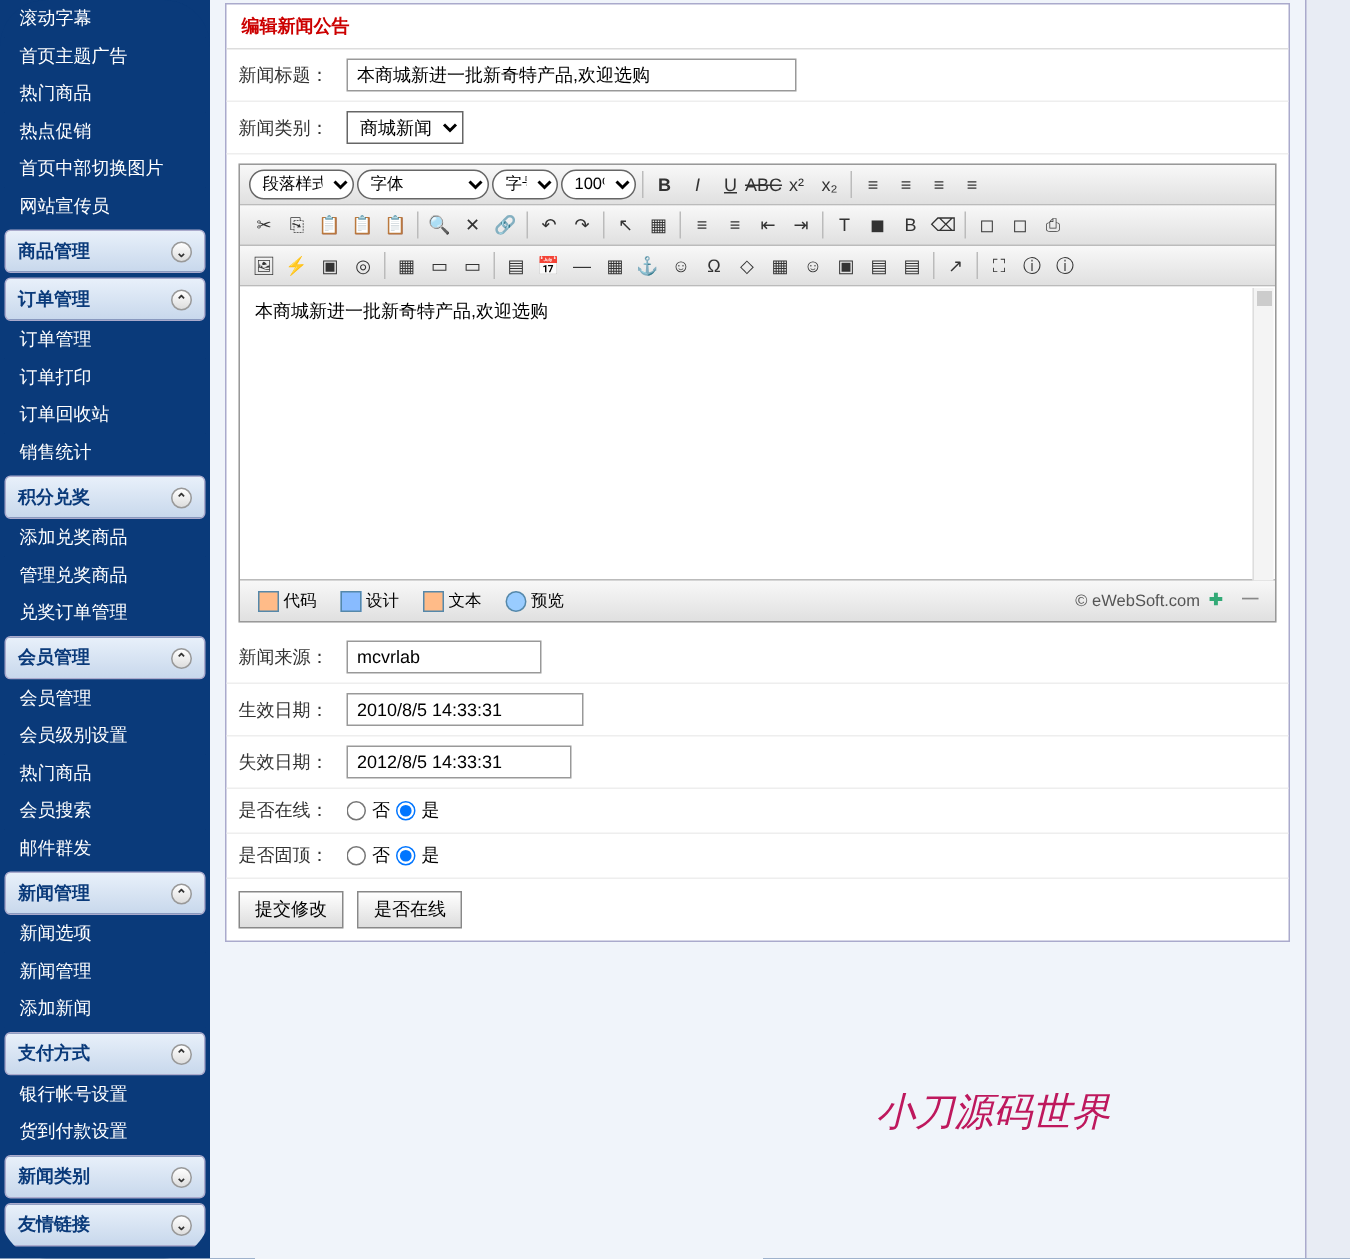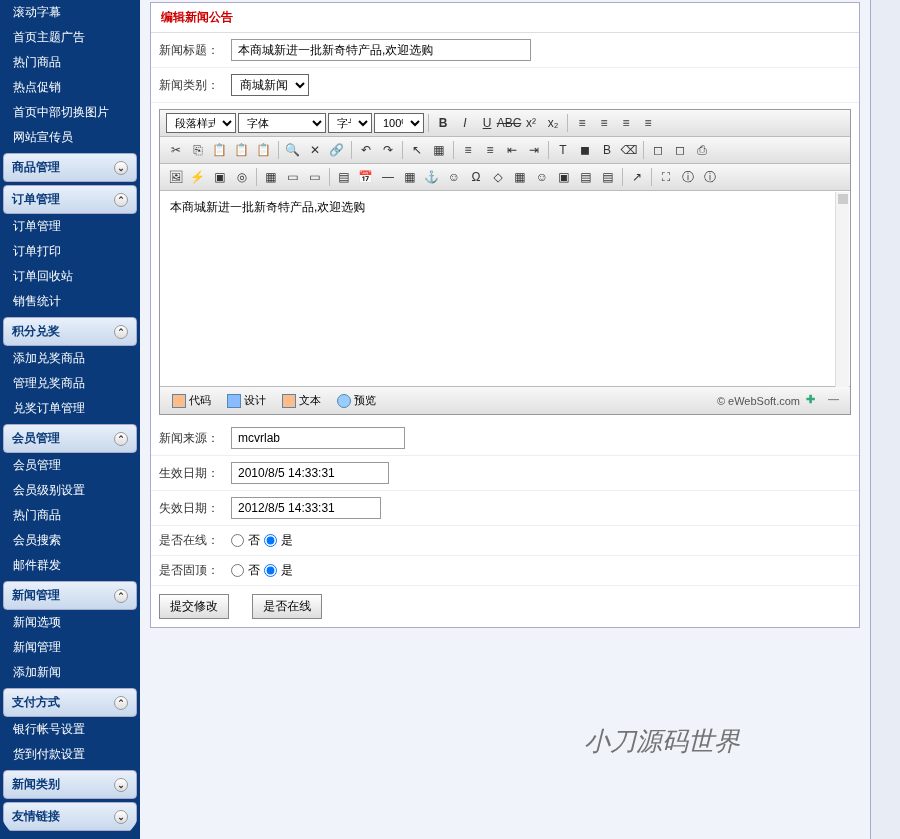--- a/index.html
+++ b/index.html
@@ -12,34 +12,34 @@
 .main { flex: 1; background: #f0f4fa; padding: 0 10px; position: relative; }
 .panel { background: #fff; border: 1px solid #aac; margin-top: 2px; }
 .panel-title { padding: 6px 10px; color: #c00; font-weight: bold; border-bottom: 1px solid #ddd; }
 .form-row { display: flex; align-items: center; padding: 6px 8px; border-bottom: 1px solid #eee; }
 .form-label { width: 72px; color: #333; }
 .text-input { border: 1px solid #999; padding: 3px 6px; font-size: 12px; }
 .wide-input { width: 300px; }
 select { border: 1px solid #666; padding: 2px 4px; font-size: 12px; background: #fff; }
 .editor-box { margin: 6px 8px; border: 1px solid #999; background: #e6e6e6; }
 .toolbar { display: flex; align-items: center; gap: 2px; padding: 3px 6px; background: linear-gradient(#f8f8f8,#e0e0e0); border-bottom: 1px solid #bbb; flex-wrap: wrap; }
-.tb-select { font-size: 11px; height: 20px; }
+.tb-select { font-size: 11px; height: 20px; border-radius: 10px; }
 .tb-btn { width: 20px; height: 20px; display: inline-flex; align-items: center; justify-content: center; cursor: pointer; font-size: 12px; color: #333; }
 .tb-sep { width: 1px; height: 18px; background: #bbb; margin: 0 2px; }
 .editor-content { background: #fff; min-height: 195px; padding: 8px 10px; font-size: 12px; }
 .editor-footer { display: flex; align-items: center; padding: 4px 6px; background: linear-gradient(#f8f8f8,#e0e0e0); border-top: 1px solid #bbb; font-size: 11px; }
 .mode-btn { display: flex; align-items: center; gap: 3px; padding: 2px 6px; cursor: pointer; margin-right: 4px; }
 .mode-icon { width: 14px; height: 14px; background: #8bf; border: 1px solid #58a; }
 .brand { margin-left: auto; color: #555; }
 .foot-icon { width: 16px; height: 16px; margin-left: 6px; color: #3a7; font-weight: bold; }
 .radio-group { display: flex; align-items: center; gap: 4px; }
 .btn-row { padding: 8px; }
-.btn { padding: 3px 10px; background: linear-gradient(#fff,#ddd); border: 1px solid #888; cursor: pointer; font-size: 12px; margin-right: 20px; }
+.btn { padding: 3px 10px; background: linear-gradient(#fff,#ddd); border: 1px solid #888; cursor: pointer; font-size: 12px; margin-right: 6px; }
 .watermark { position: absolute; top: 412px; left: 220px; color: #bbb; font-size: 22px; font-style: italic; pointer-events: none; }
-.watermark2 { position: absolute; bottom: 80px; right: 130px; color: #737373; font-size: 26px; font-style: italic; pointer-events: none; font-family: "KaiTi", serif; }
+.watermark2 { position: absolute; bottom: 80px; right: 130px; color: #be185d; font-size: 26px; font-style: italic; pointer-events: none; font-family: "KaiTi", serif; }
 .scrollbar-hint { position: absolute; right: 1px; top: 1px; width: 14px; height: 195px; background: #f4f4f4; border-left: 1px solid #ddd; }
 .scrollbar-thumb { width: 10px; height: 10px; background: #ccc; margin: 2px auto; }
 .right-gutter { width: 30px; background: #e8ecf4; border-left: 1px solid #aac; }
 </style>
 </head>
 <body>
 
 <div class="layout">
   <div class="sidebar">
     <div id="top-items">
@@ -230,21 +230,21 @@
               <span>预览</span>
             </span>
           <span class="brand">© eWebSoft.com</span>
           <span class="foot-icon">✚</span>
           <span class="foot-icon" style="color:#888">—</span>
         </div>
       </div>
 
       <div class="form-row">
         <span class="form-label">新闻来源：</span>
-        <input class="text-input" style="width: 174px;" value="mcvrlab">
+        <input class="text-input" style="width: 130px;" value="mcvrlab">
       </div>
       <div class="form-row">
         <span class="form-label">生效日期：</span>
         <input class="text-input" style="width: 158px;" value="2010/8/5 14:33:31">
       </div>
       <div class="form-row">
         <span class="form-label">失效日期：</span>
         <input class="text-input" style="width: 150px;" value="2012/8/5 14:33:31">
       </div>
       <div class="form-row">

